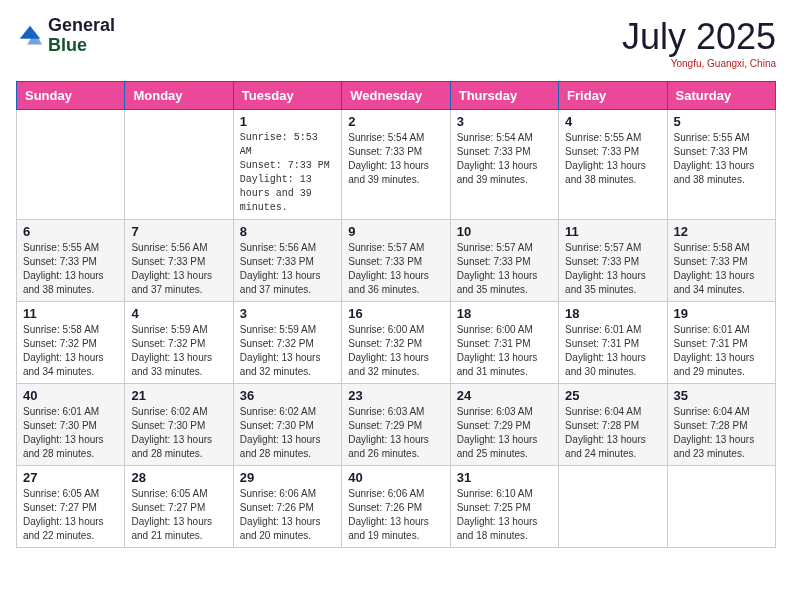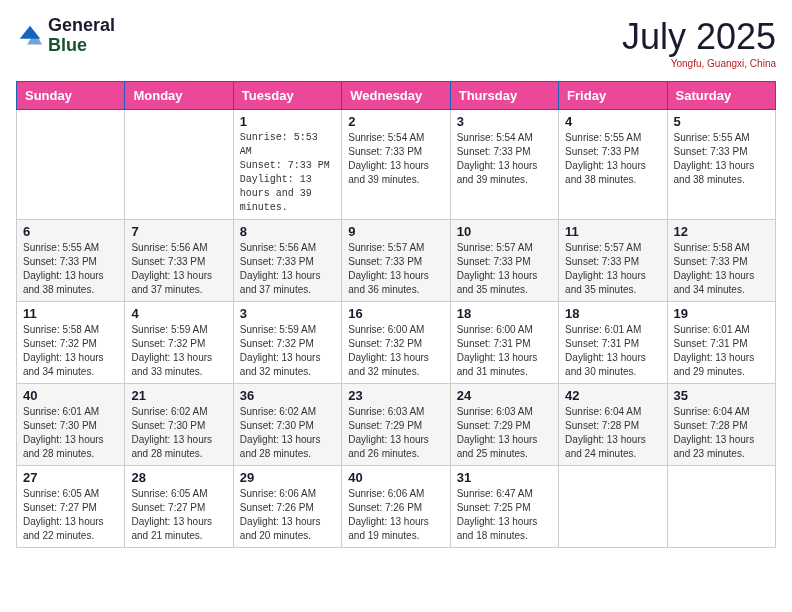--- a/index.html
+++ b/index.html
@@ -274,21 +274,21 @@
 Sunset: 7:29 PM
 Daylight: 13 hours and 26 minutes.</div>
         </td>
         <td>
           <div class="day-number">24</div>
           <div class="day-info" style="white-space: pre-line;">Sunrise: 6:03 AM
 Sunset: 7:29 PM
 Daylight: 13 hours and 25 minutes.</div>
         </td>
         <td>
-          <div class="day-number">42</div>
+          <div class="day-number">25</div>
           <div class="day-info" style="white-space: pre-line;">Sunrise: 6:04 AM
 Sunset: 7:28 PM
 Daylight: 13 hours and 24 minutes.</div>
         </td>
         <td>
           <div class="day-number">35</div>
           <div class="day-info" style="white-space: pre-line;">Sunrise: 6:04 AM
 Sunset: 7:28 PM
 Daylight: 13 hours and 23 minutes.</div>
         </td>
@@ -313,21 +313,21 @@
 Daylight: 13 hours and 20 minutes.</div>
         </td>
         <td>
           <div class="day-number">40</div>
           <div class="day-info" style="white-space: pre-line;">Sunrise: 6:06 AM
 Sunset: 7:26 PM
 Daylight: 13 hours and 19 minutes.</div>
         </td>
         <td>
           <div class="day-number">31</div>
-          <div class="day-info" style="white-space: pre-line;">Sunrise: 6:47 AM
+          <div class="day-info" style="white-space: pre-line;">Sunrise: 6:10 AM
 Sunset: 7:25 PM
 Daylight: 13 hours and 18 minutes.</div>
         </td>
         <td class="empty"></td>
         <td class="empty"></td>
       </tr>
     </tbody>
 </table>
 
 </body></html>

